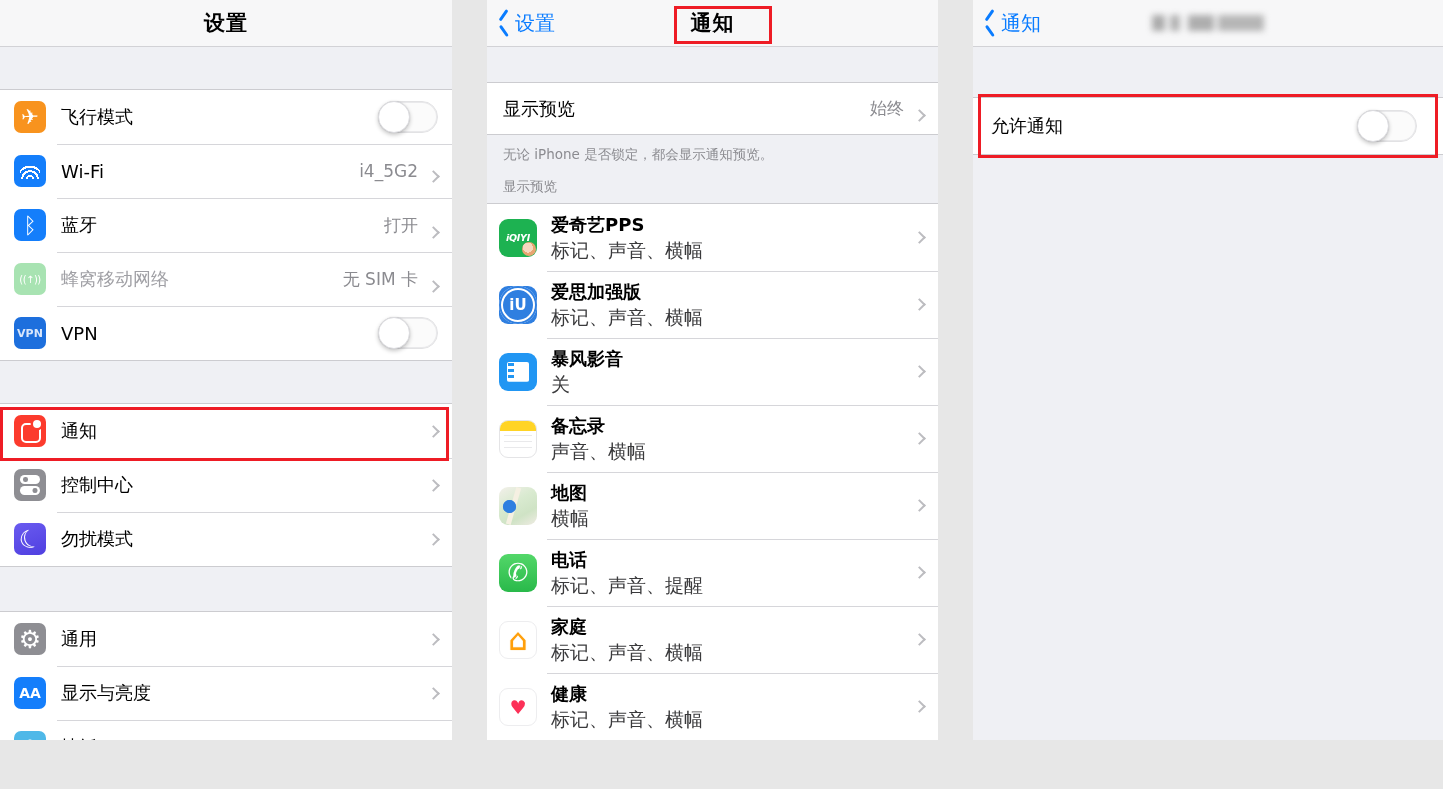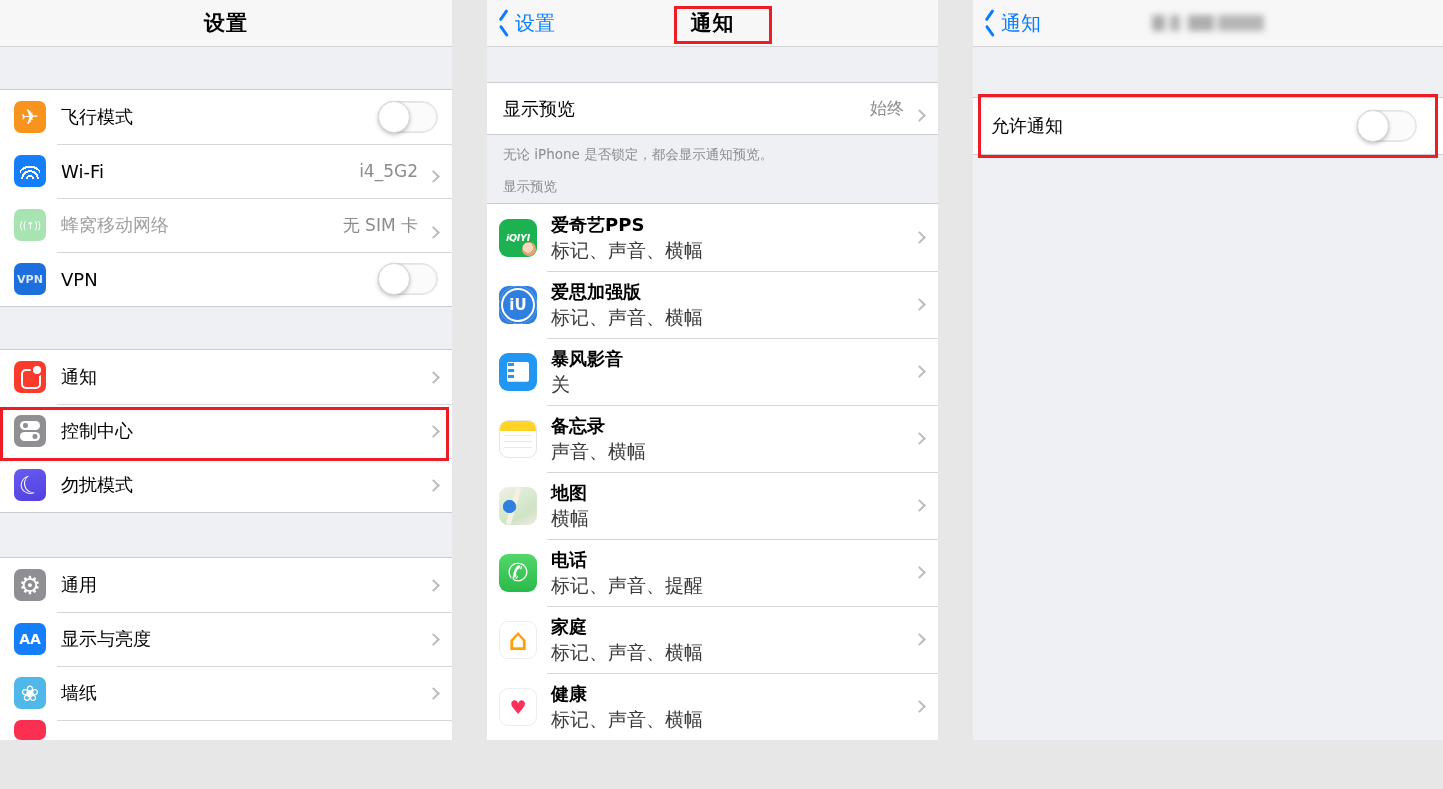--- a/index.html
+++ b/index.html
@@ -310,20 +310,28 @@
 
       <div class="row">
         <span class="ico ic-wifi"></span>
         <span class="label">Wi-Fi</span>
         <span class="rightside">
           <span class="value">i4_5G2</span>
           <span class="chev"></span>
         </span>
       </div>
 
+      <div class="row">
+        <span class="ico ic-bt"></span>
+        <span class="label">蓝牙</span>
+        <span class="rightside">
+          <span class="value">打开</span>
+          <span class="chev"></span>
+        </span>
+      </div>
 
       <div class="row">
         <span class="ico ic-cell"></span>
         <span class="label dim">蜂窝移动网络</span>
         <span class="rightside">
           <span class="value">无 SIM 卡</span>
           <span class="chev"></span>
         </span>
       </div>
 

